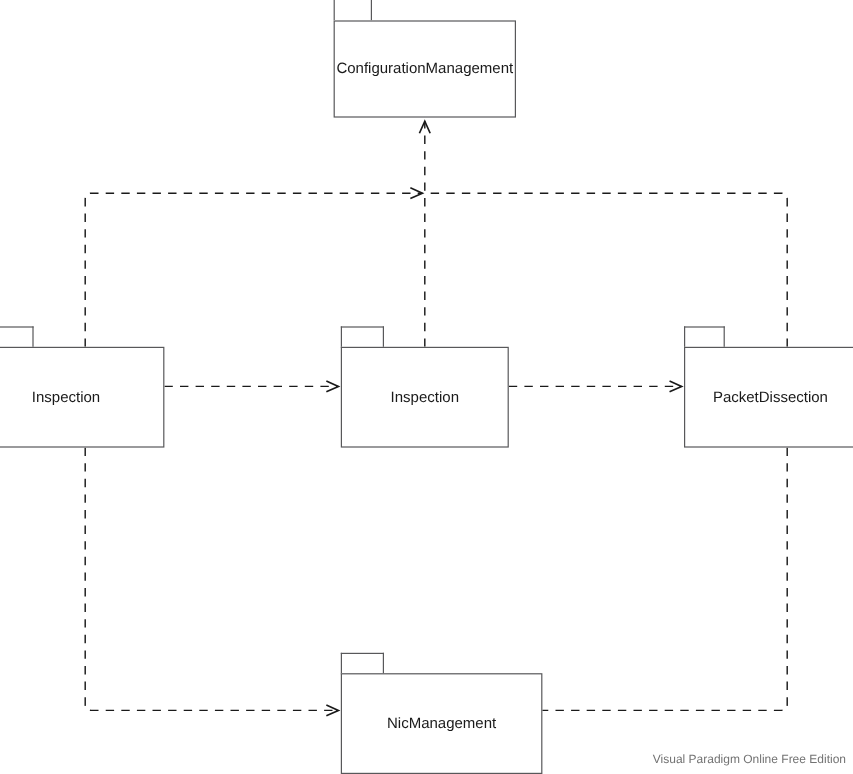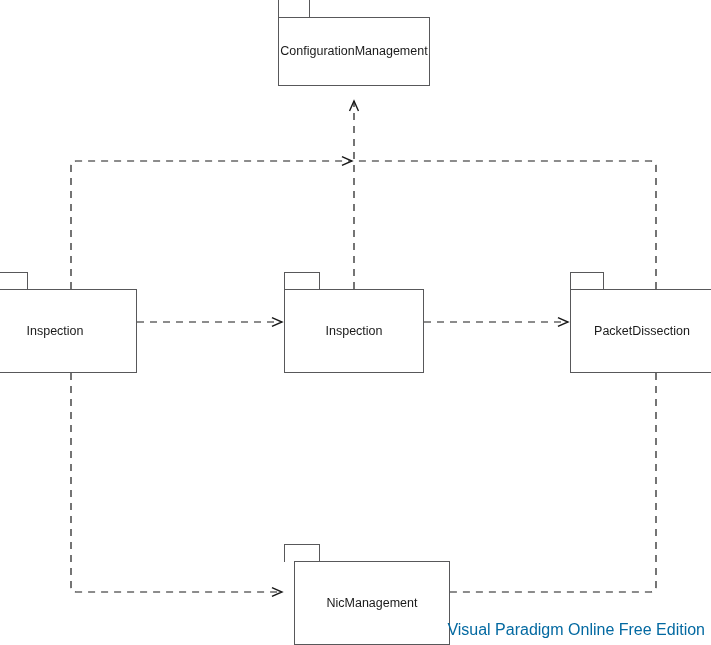--- a/index.html
+++ b/index.html
@@ -51,22 +51,22 @@
     color: #1a1a1a;
     line-height: 1;
     white-space: nowrap;
     text-align: center;
   }
   #watermark {
     position: absolute;
     right: 6px;
     bottom: 6px;
     font-family: "Liberation Sans", sans-serif;
-    font-size: 16px;
-    color: #0369a1;
+    font-size: 10px;
+    color: #737373;
     white-space: nowrap;
     user-select: none;
   }
 </style>
 </head>
 <body>
 
 <div id="canvas">
 
   <svg id="edge-layer" viewBox="0 0 711 645" width="711" height="645" xmlns="http://www.w3.org/2000/svg">
@@ -80,21 +80,21 @@
       <path d="M 271.9560216565646 596.4853649836552 L 282 592 L 271.9560216565646 587.5146350163448" fill="none" stroke="#1a1a1a" stroke-width="1.4" stroke-linecap="butt"></path>
       <path d="M 71 289 L 71 166 Q 71 161 76 161 L 352 161" fill="none" stroke="#1a1a1a" stroke-width="1.2" stroke-dasharray="7,6"></path>
       <path d="M 341.9560216565646 165.48536498365527 L 352 161 L 341.9560216565646 156.51463501634473" fill="none" stroke="#1a1a1a" stroke-width="1.4" stroke-linecap="butt"></path>
       <path d="M 656 289 L 656 166 Q 656 161 651 161 L 356 161" fill="none" stroke="#1a1a1a" stroke-width="1.2" stroke-dasharray="7,6"></path>
       <path d="M 656 373 L 656 587 Q 656 592 651 592 L 426 592" fill="none" stroke="#1a1a1a" stroke-width="1.2" stroke-dasharray="7,6"></path>
       <path d="M 436.0439783434354 587.5146350163448 L 426 592 L 436.0439783434354 596.4853649836552" fill="none" stroke="#1a1a1a" stroke-width="1.4" stroke-linecap="butt"></path>
     </svg>
 
   <div class="pkg" style="left:278px; top:0px; width:152px; height:98px;">
     <div class="pkg-tab" style="left:0px; top:-4px; width:32px; height:21px;"></div>
-    <div class="pkg-body" style="left:0px; top:17px; width:152px; height:69px;align-items:center;">
+    <div class="pkg-body" style="left:0px; top:17px; width:152px; height:81px;align-items:center;">
       <span class="pkg-label">ConfigurationManagement</span>
     </div>
   </div>
 
   <div class="pkg" style="left:-27px; top:272px; width:164px; height:101px;">
     <div class="pkg-tab" style="left:0px; top:0px; width:55px; height:18px;"></div>
     <div class="pkg-body" style="left:0px; top:17px; width:164px; height:84px;">
       <span class="pkg-label">Inspection</span>
     </div>
   </div>
@@ -108,20 +108,20 @@
 
   <div class="pkg" style="left:570px; top:272px; width:144px; height:101px;">
     <div class="pkg-tab" style="left:0px; top:0px; width:34px; height:18px;"></div>
     <div class="pkg-body" style="left:0px; top:17px; width:144px; height:84px;">
       <span class="pkg-label">PacketDissection</span>
     </div>
   </div>
 
   <div class="pkg" style="left:284px; top:544px; width:140px; height:101px;">
     <div class="pkg-tab" style="left:0px; top:0px; width:36px; height:18px;"></div>
-    <div class="pkg-body" style="left:10px; top:17px; width:156px; height:84px;">
+    <div class="pkg-body" style="left:0px; top:17px; width:168px; height:84px;">
       <span class="pkg-label">NicManagement</span>
     </div>
   </div>
 
   <div id="watermark">Visual Paradigm Online Free Edition</div>
 
 </div>
 
 </body></html>

